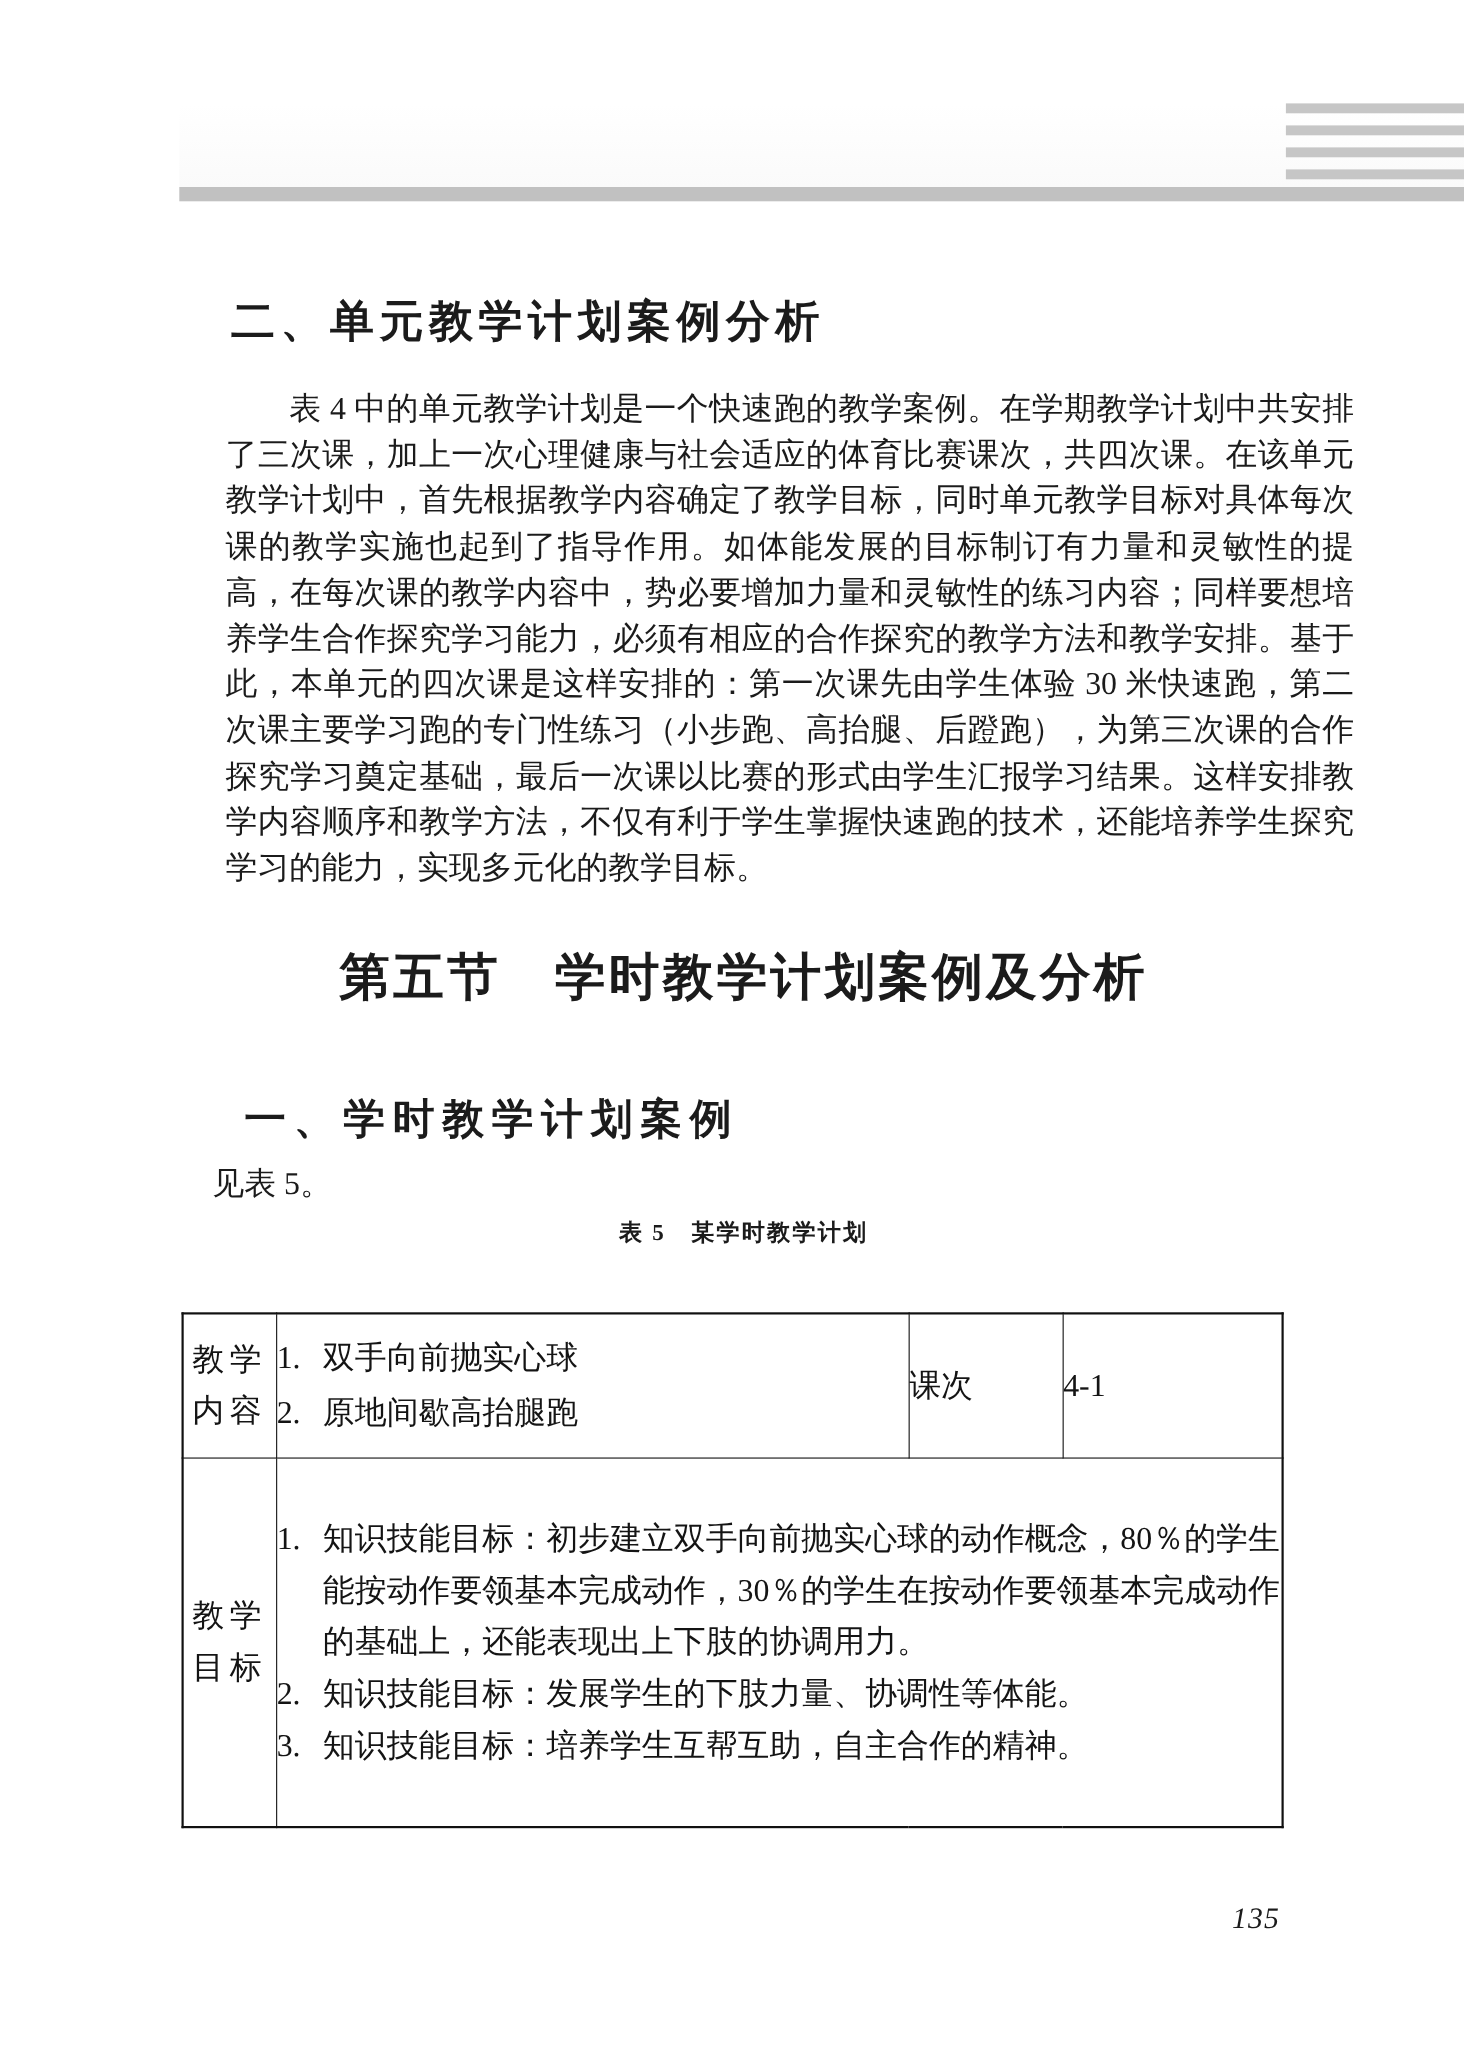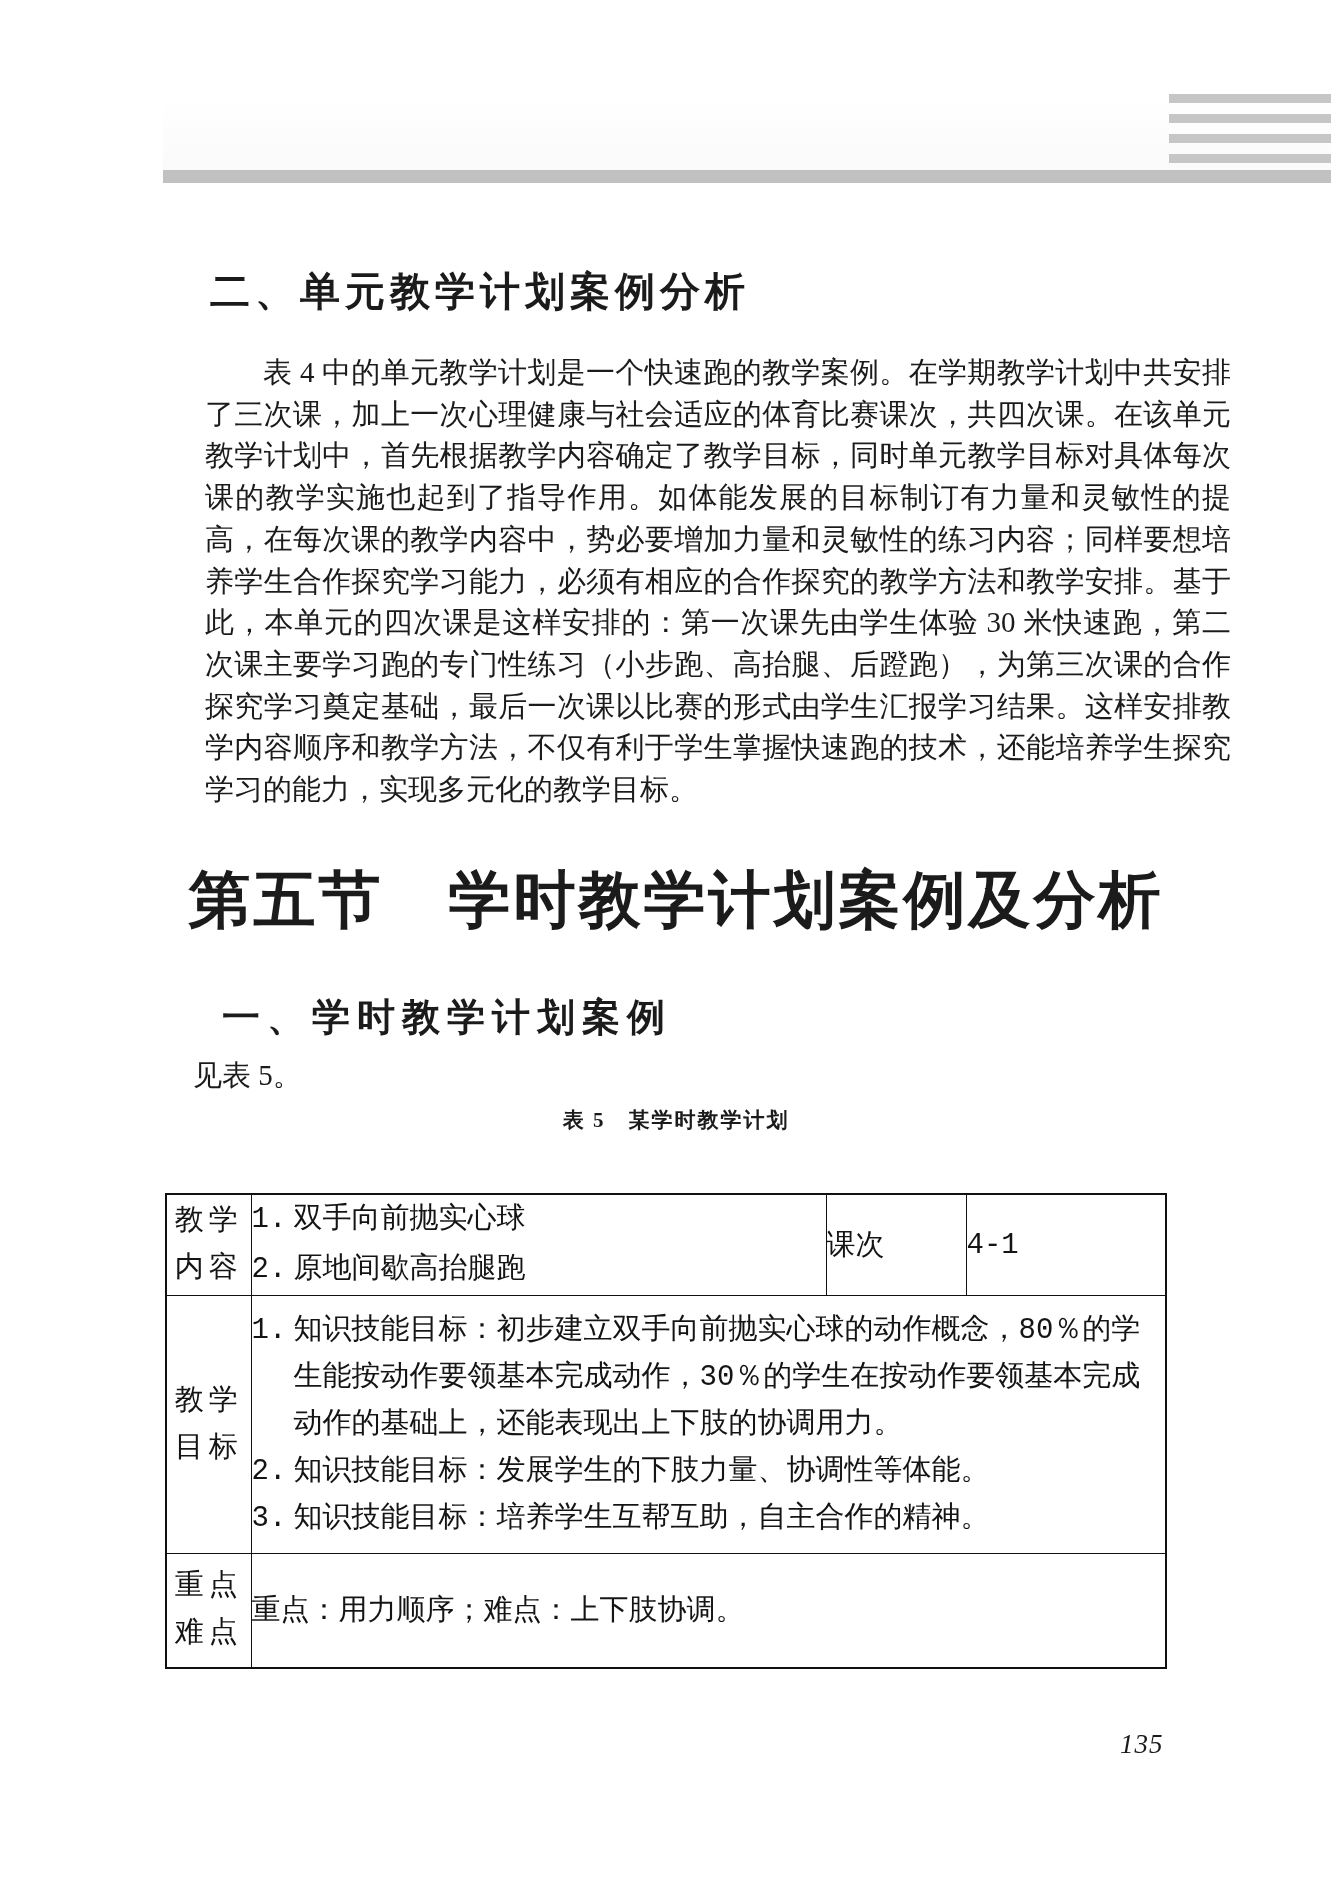--- a/index.html
+++ b/index.html
@@ -12,35 +12,35 @@
   .decor-band{position:absolute;left:163px;top:95px;width:1168px;height:75px;
     background:linear-gradient(180deg,#ffffff 0%,#fafafa 100%);}
   .decor-bar{position:absolute;left:163px;top:170px;width:1168px;height:13px;background:#c1c1c1;}
   .stripe{position:absolute;left:1169px;width:162px;height:9px;background:#c6c6c6;}
   .stripe.s1{top:94px;} .stripe.s2{top:114px;} .stripe.s3{top:134px;} .stripe.s4{top:154px;}
 
   
   .h-unit{position:absolute;left:210px;top:264px;font-size:40px;font-weight:bold;
     letter-spacing:5px;white-space:nowrap;}
   .h-chapter{position:absolute;left:163px;top:858px;width:1026px;text-align:center;
-    font-size:62px;font-weight:bold;letter-spacing:3px;white-space:nowrap;}
+    font-size:46px;font-weight:bold;letter-spacing:3px;white-space:nowrap;}
   .h-lesson{position:absolute;left:222px;top:992px;font-size:38px;font-weight:bold;
     letter-spacing:7px;white-space:nowrap;}
 
   
   .para{position:absolute;left:163px;top:352px;width:1026px;font-size:29px;
     line-height:41.7px;text-align:justify;text-align-last:left;text-indent:2em;margin-left:42px;}
   .see-table{position:absolute;left:193px;top:1056px;font-size:29px;}
 
   
   .tbl-caption{position:absolute;left:163px;top:1106px;width:1026px;text-align:center;
     font-size:21px;font-weight:bold;letter-spacing:2px;}
   table.plan{position:absolute;left:165px;top:1193px;width:1000px;height:469px;
     border-collapse:collapse;table-layout:fixed;font-size:29px;color:#141414;}
-  table.plan{border:2.5px solid #111;font-family:Liberation Mono, monospace;}
+  table.plan{border:2.5px solid #111;}
   table.plan td{border:1.5px solid #111;padding:0;vertical-align:middle;}
   td.hdr{text-align:center;line-height:47px;letter-spacing:5px;}
   td.cellpad{padding:6px 14px 6px 12px;}
   .num-item{display:flex;line-height:47px;}
   .num-item .num{flex:0 0 42px;}
   .num-item .itext{flex:1;}
   td.center{}
   .row1 .num-item{line-height:50px;}
 
   
@@ -108,23 +108,16 @@
       <div class="num-item">
         <span class="num">2.</span>
         <span class="itext">知识技能目标：发展学生的下肢力量、协调性等体能。</span>
       </div>
       <div class="num-item">
         <span class="num">3.</span>
         <span class="itext">知识技能目标：培养学生互帮互助，自主合作的精神。</span>
       </div>
     </td>
   </tr>
-  <tr style="height:114px">
-    <td class="hdr">
-      <div>重点</div>
-      <div>难点</div>
-    </td>
-    <td class="cellpad" colspan="3">重点：用力顺序；难点：上下肢协调。</td>
-  </tr>
 </tbody>
   </table>
 
 <div class="page-num">135</div>
 
 </body></html>

